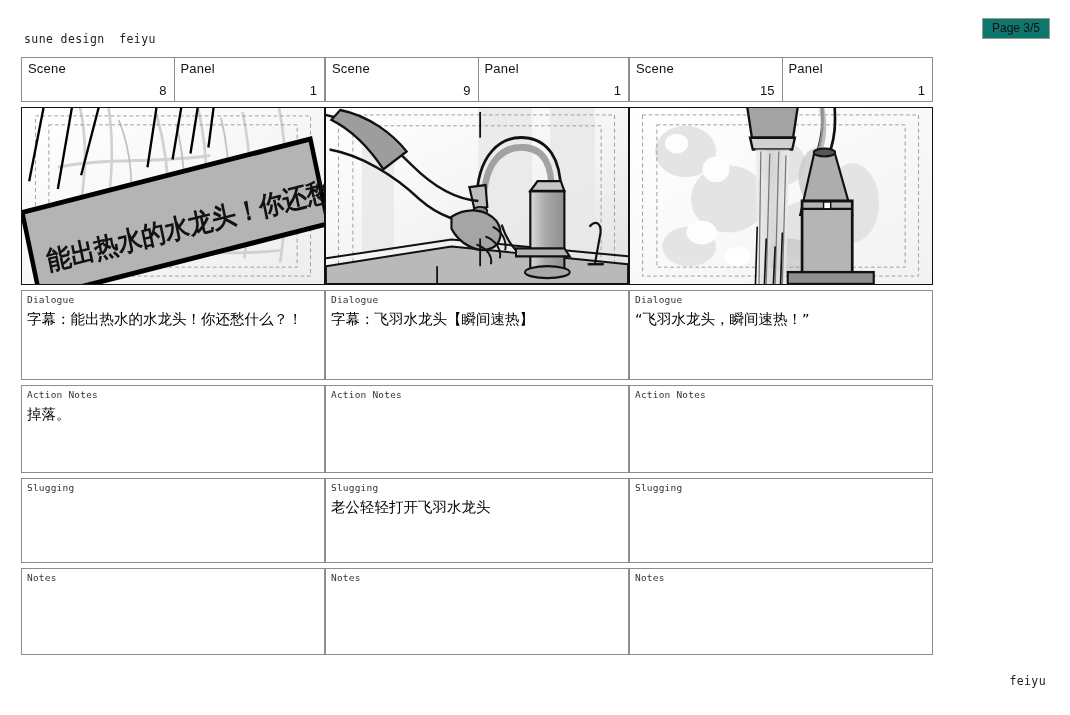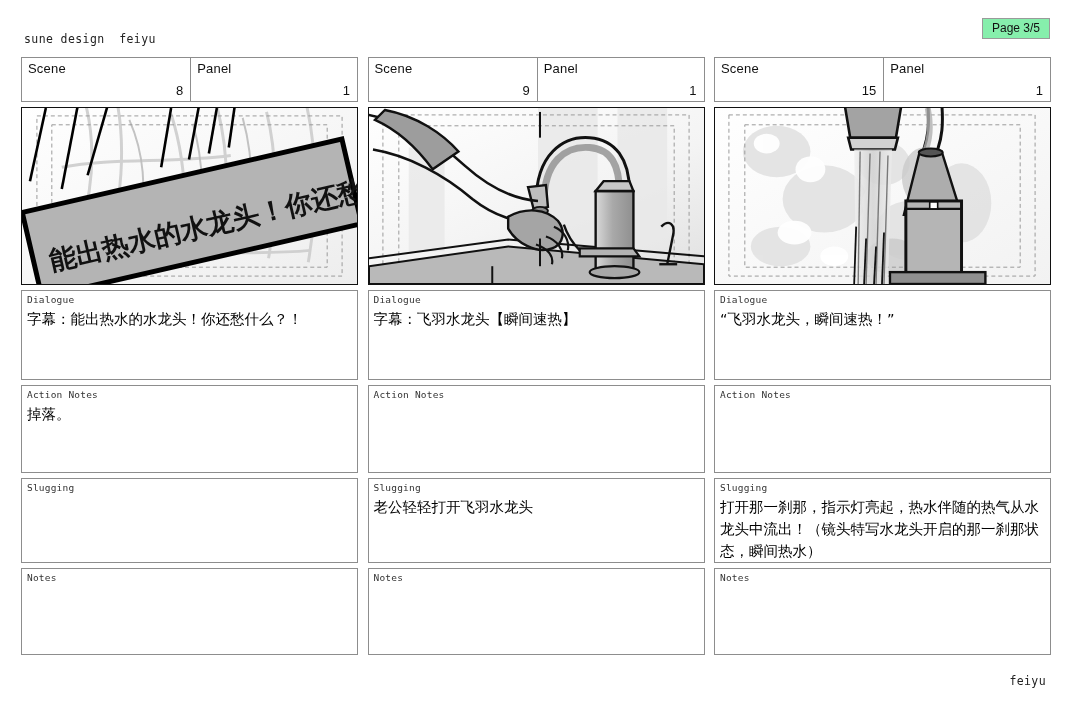--- a/index.html
+++ b/index.html
@@ -31,35 +31,35 @@
     font-size: 11.5px;
     letter-spacing: 0.4px;
     color: #222;
     white-space: pre;
   }
   #page-indicator {
     position: absolute;
     right: 20px;
     top: 18px;
     border: 1px solid #9a9a9a;
-    background: #86efac;
+    background: #0f766e;
     padding: 2px 9px 3px 9px;
     font-family: "Liberation Sans", sans-serif;
     font-size: 12px;
     color: #111;
     line-height: 14px;
     white-space: nowrap;
   }
 
   
   #board {
     position: absolute;
     left: 21px;
     top: 57px;
-    width: 1030px;
+    width: 912px;
     height: 605px;
     display: flex;
     justify-content: space-between;
   }
   .column {
     width: 337px;
     display: flex;
     flex-direction: column;
   }
 
@@ -443,21 +443,20 @@
       <div class="cell-body">“飞羽水龙头，瞬间速热！”</div>
     </div>
 
     <div class="text-cell cell-action">
       <div class="cell-label">Action Notes</div>
       <div class="cell-body"></div>
     </div>
 
     <div class="text-cell cell-slugging">
       <div class="cell-label">Slugging</div>
-      <div class="cell-body">打开那一刹那，指示灯亮起，热水伴随的热气从水龙头中流出！（镜头特写水龙头开启的那一刹那状态，瞬间热水）</div>
     </div>
 
     <div class="text-cell cell-notes">
       <div class="cell-label">Notes</div>
       <div class="cell-body"></div>
     </div>
   </div>
 
 </div>
 

